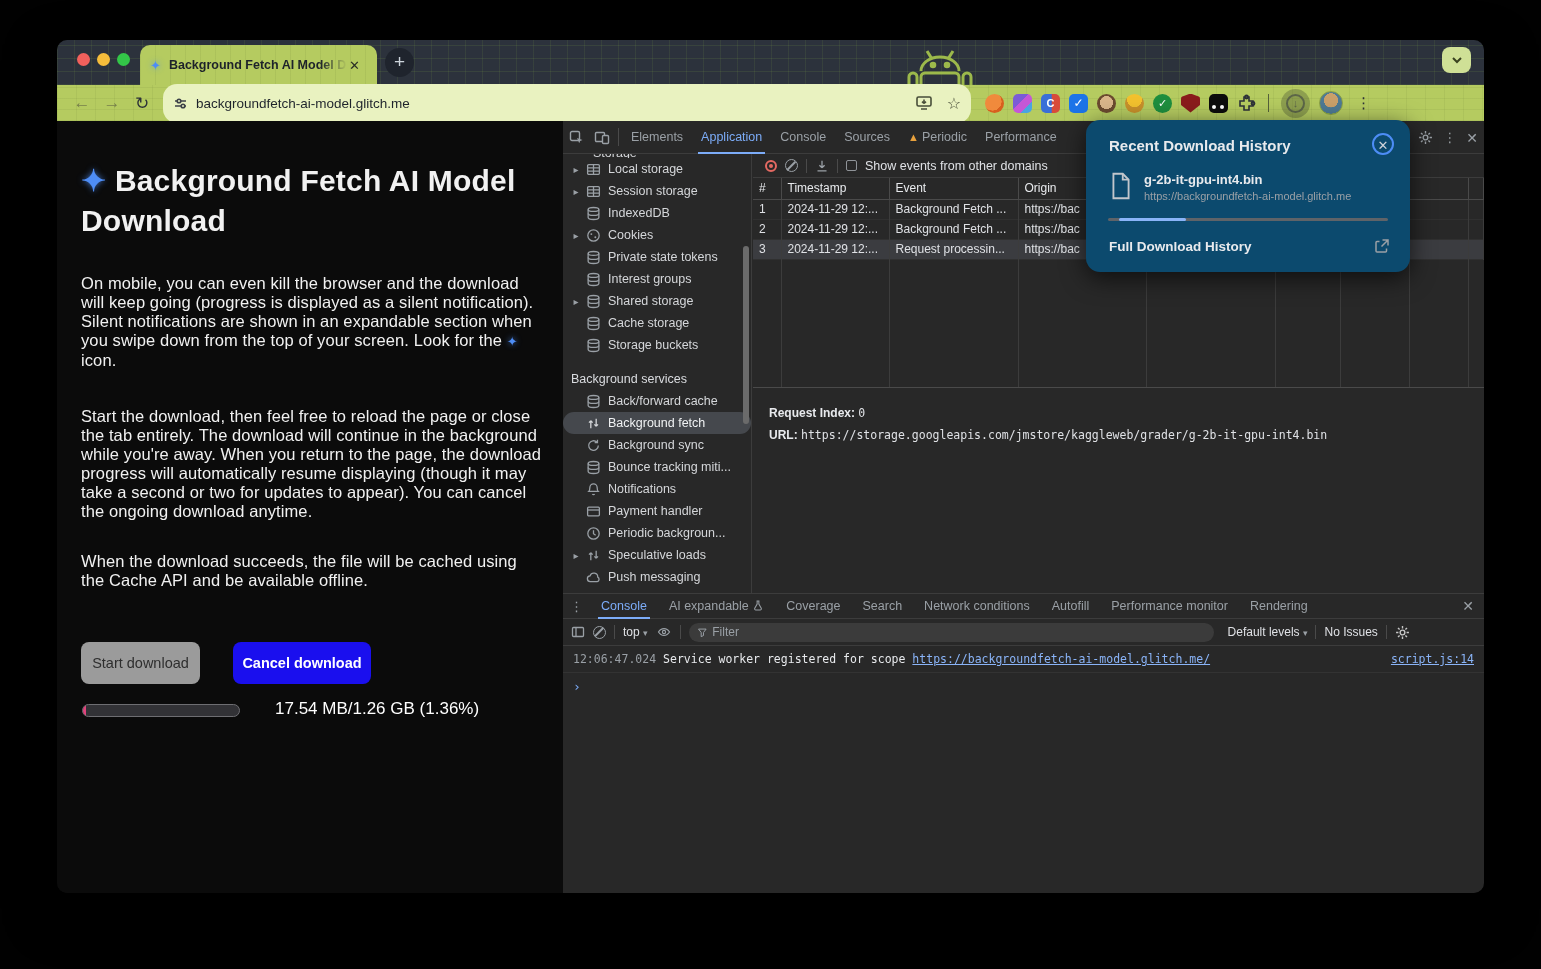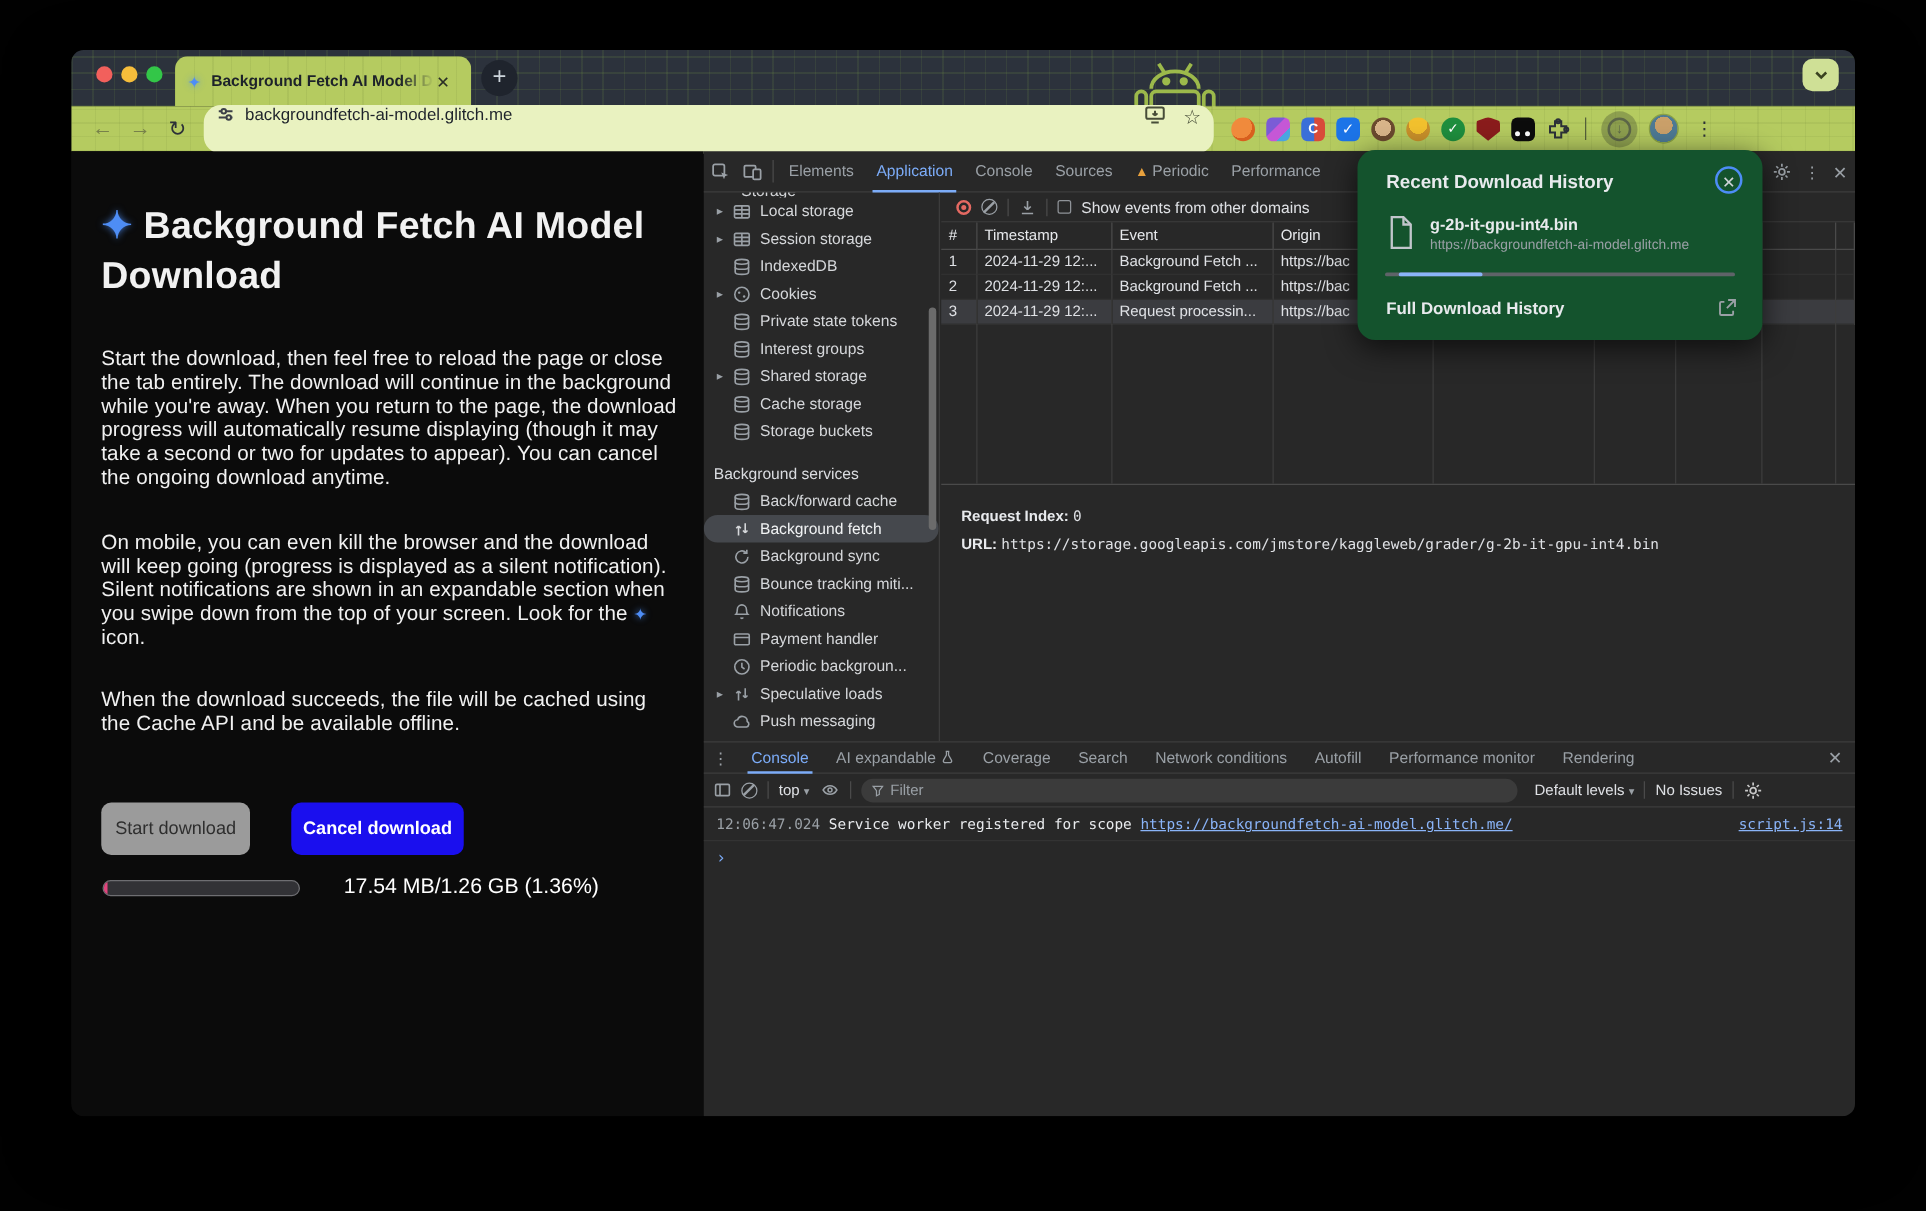--- a/index.html
+++ b/index.html
@@ -25,21 +25,21 @@
   .win-chevron { position:absolute; right:13px; top:7px; width:29px; height:26px; border-radius:8px; background:#cfe096; display:flex; align-items:center; justify-content:center; }
   .android { position:absolute; left:838px; top:3px; }
 
   
   .btoolbar { position:absolute; left:0; top:45px; width:100%; height:36px; background:#b5cb60;
     background-image:repeating-linear-gradient(0deg, rgba(60,80,25,.07) 0 1px, transparent 1px 11px),
       repeating-linear-gradient(90deg, rgba(60,80,25,.07) 0 1px, transparent 1px 19px);
     display:flex; align-items:center; }
   .navic { font-size:17px; color:#77814a; width:30px; text-align:center; }
   .navic.dark { color:#2c3138; }
-  .urlbar { width:808px; height:39px; background:#e9f2c0; border-radius:14px; margin-left:6px; display:flex; padding:0 10px; }
+  .urlbar { width:808px; height:39px; background:#e9f2c0; border-radius:14px; margin-left:6px; display:flex; align-items:center; padding:0 10px; }
   .url-text { font-size:13.5px; color:#1e232b; margin-left:8px; flex:1; }
   .ext-row { display:flex; align-items:center; gap:9px; margin-left:14px; }
   .extic { width:19px; height:19px; border-radius:5px; position:relative; flex:0 0 auto; }
   .sep-v { width:1px; height:18px; background:#55613a; margin:0 3px; }
   .dl-ring { width:29px; height:29px; border-radius:50%; background:rgba(40,45,35,.28); display:flex; align-items:center; justify-content:center; }
   .dl-ring-in { width:19px; height:19px; border-radius:50%; border:2px solid #5c6648; color:#5c6648; font-size:11px; text-align:center; line-height:15px; font-weight:bold; }
   .avatar { width:24px; height:24px; border-radius:50%; background:radial-gradient(circle at 50% 38%, #caa06a 0 40%, #4e7a94 41% 75%, #87b04c 76%); border:1px solid #8aa045; }
 
   
   .content { position:absolute; left:0; top:81px; width:100%; height:772px; }
@@ -110,21 +110,21 @@
   .filter-pill input::placeholder { color:#9aa0a6; }
   .ddtext { color:#dfe1e5; font-size:12px; }
   .con-log { font-family:"DejaVu Sans Mono", monospace; font-size:11.5px; padding:6px 10px; border-bottom:1px solid #333; display:flex; gap:7px; align-items:baseline; }
   .t-time { color:#9aa0a6; }
   .t-msg { color:#e8eaed; }
   .t-link { color:#8ab4f8; text-decoration:underline; }
   .t-src { margin-left:auto; color:#8ab4f8; text-decoration:underline; }
   .con-prompt { color:#7cacf8; font-size:13px; padding:6px 10px; font-family:"DejaVu Sans Mono",monospace; }
 
   
-  .popup { position:absolute; left:1029px; top:80px; width:324px; height:152px; background:#14532d; border-radius:14px; box-shadow:0 6px 24px rgba(0,0,0,.65); z-index:60; color:#e8eaed; }
+  .popup { position:absolute; left:1029px; top:80px; width:324px; height:152px; background:#0c4a6e; border-radius:14px; box-shadow:0 6px 24px rgba(0,0,0,.65); z-index:60; color:#e8eaed; }
   .popup-title { position:absolute; left:23px; top:17px; font-size:15px; font-weight:bold; }
   .popup-close { position:absolute; right:16px; top:13px; width:22px; height:22px; border-radius:50%; border:2px solid #4d8df6; color:#cfd3d9; font-size:13px; text-align:center; line-height:21px; }
   .popup-file { position:absolute; left:23px; top:52px; display:flex; gap:11px; }
   .pf-name { font-size:13px; font-weight:bold; }
   .pf-url { font-size:11px; color:#9aa0a6; margin-top:3px; }
   .popup-bar { position:absolute; left:22px; right:22px; top:98px; height:3px; border-radius:2px; background:#5f6368; }
   .popup-bar-fill { position:absolute; left:4%; width:24%; top:0; bottom:0; border-radius:2px; background:#8ab4f8; }
   .popup-footer { position:absolute; left:23px; top:118px; right:20px; display:flex; align-items:center; justify-content:space-between; font-size:13.5px; font-weight:bold; }
 
   svg.ic { display:block; }
@@ -208,22 +208,22 @@
           </span>
         <span class="avatar"></span>
         <span style="color:#2c3138;font-size:15px;letter-spacing:1px;margin:0 4px">⋮</span>
       </div>
     </div>
 
     <div class="content">
 
       <div class="page">
         <h1><span class="sparkle">✦ </span><span>Background Fetch AI Model Download</span></h1>
+        <p style="margin-top:33px"><span>On mobile, you can even kill the browser and the download will keep going (progress is displayed as a silent notification). Silent notifications are shown in an expandable section when you swipe down from the top of your screen. Look for the</span> <span class="sparkle" style="font-size:13px">✦</span> <span>icon.</span></p>
         <p style="margin-top:37px">Start the download, then feel free to reload the page or close the tab entirely. The download will continue in the background while you're away. When you return to the page, the download progress will automatically resume displaying (though it may take a second or two for updates to appear). You can cancel the ongoing download anytime.</p>
-        <p style="margin-top:33px"><span>On mobile, you can even kill the browser and the download will keep going (progress is displayed as a silent notification). Silent notifications are shown in an expandable section when you swipe down from the top of your screen. Look for the</span> <span class="sparkle" style="font-size:13px">✦</span> <span>icon.</span></p>
         <p style="margin-top:31px">When the download succeeds, the file will be cached using the Cache API and be available offline.</p>
         <div class="btnrow">
           <button class="btn btn-start">Start download</button>
           <button class="btn btn-cancel">Cancel download</button>
         </div>
         <div class="pbar">
             <span class="pbar-fill"></span>
           </div>
         <div class="ptext">17.54 MB/1.26 GB (1.36%)</div>
       </div>

